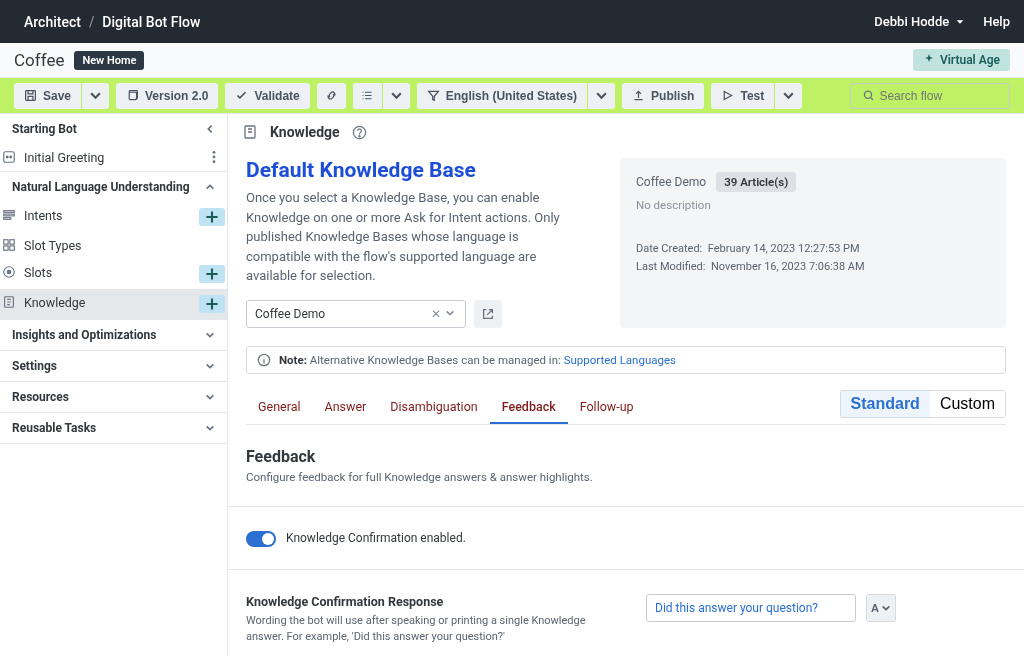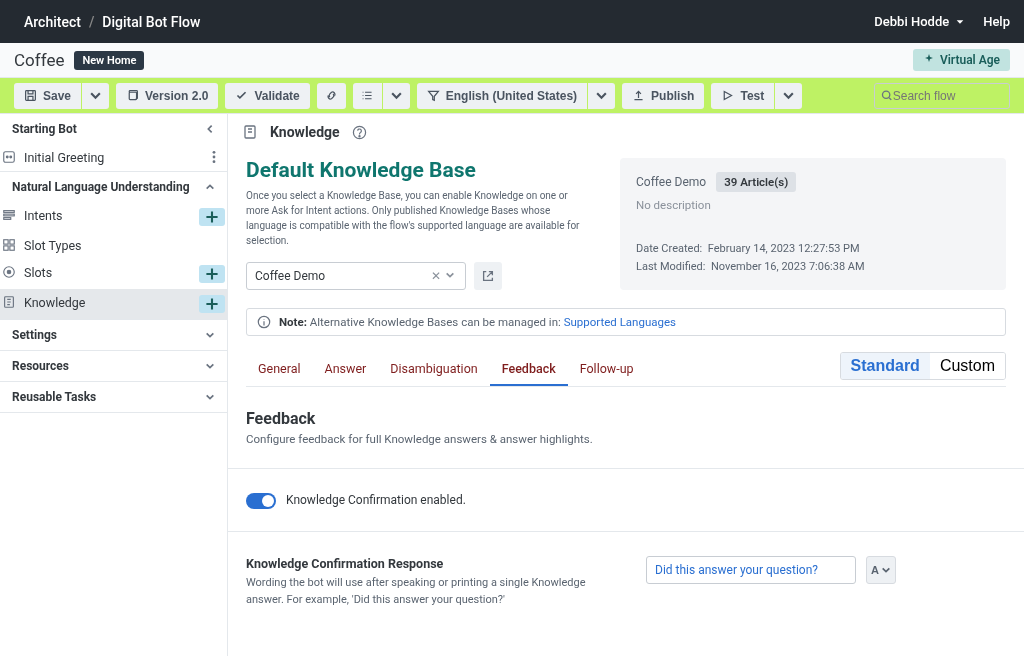--- a/index.html
+++ b/index.html
@@ -23,21 +23,21 @@
     
     
     .toolbar { height: 36px; display: flex; align-items: center; gap: 7px; padding: 4px 14px; border-bottom: 1px solid #e4e8ec; background: #bef264; }
     .btn { display: inline-flex; align-items: center; gap: 6px; background: #eef1f4; border: none; border-radius: 3px; padding: 5px 10px; font-size: 12px; font-weight: 600; color: #4a5460; cursor: pointer; height: 26px; }
     .btn svg { width: 13px; height: 13px; }
     .btn-split { display: flex; }
     .btn-split .btn:first-child { border-radius: 3px 0 0 3px; }
     .btn-split .btn.chev { border-radius: 0 3px 3px 0; padding: 5px 7px; margin-left: 1px; }
     .btn.iconly { padding: 5px 8px; }
     .toolbar .spacer { flex: 1; }
-    .search-box { display: flex; align-items: center; border: 1px solid #c8cdd3; border-radius: 3px; width: 136px; height: 26px; padding: 0 6px; }
+    .search-box { display: flex; align-items: center; border: 1px solid #c8cdd3; border-radius: 3px; width: 160px; height: 26px; padding: 0 12px; gap: 5px; }
     .search-box input { border: none; outline: none; font-size: 12px; width: 100%; background: transparent; }
     
     
     .layout { display: flex; height: calc(656px - 43px - 35px - 36px); }
     .sidebar { width: 228px; border-right: 1px solid #e4e8ec; background: #fff; overflow: hidden; }
     .side-section { border-bottom: 1px solid #e4e8ec; }
     .side-head { display: flex; align-items: center; padding: 8px 12px; font-size: 12px; font-weight: 700; color: #33383d; cursor: pointer; }
     .side-head .spacer { flex: 1; }
     .side-item { display: flex; align-items: flex-start; gap: 8px; padding: 6px 2px; font-size: 12.5px; color: #33383d; cursor: pointer; position: relative; }
     .side-item.active { background: #e5e8eb; }
@@ -47,22 +47,22 @@
     .side-item .more { display: flex; align-items: center; padding: 0 4px; }
     
     
     .content { flex: 1; overflow: auto; padding: 0; }
     .content-head { display: flex; align-items: center; gap: 12px; padding: 10px 14px 0px; }
     .content-head svg { width: 16px; height: 16px; }
     .content-head .title { font-size: 14px; font-weight: 700; }
     .content-head .help-icn { width: 15px; height: 15px; }
     .kb-row { display: flex; gap: 20px; padding: 18px 18px 0; }
     .kb-left { flex: 1; max-width: 520px; }
-    .kb-title { font-size: 21px; font-weight: 700; color: #0f766e; margin-bottom: 6px; }
-    .kb-desc { font-size: 10px; color: #5a6470; line-height: 1.5; max-width: 340px; }
+    .kb-title { font-size: 21px; font-weight: 700; color: #1d4ed8; margin-bottom: 6px; }
+    .kb-desc { font-size: 13px; color: #5a6470; line-height: 1.5; max-width: 340px; }
     .kb-select-row { display: flex; gap: 8px; margin-top: 14px; align-items: center; }
     .kb-select { border: 1px solid #c8cdd3; border-radius: 3px; width: 220px; height: 28px; display: flex; align-items: center; padding: 0 8px; font-size: 12px; }
     .kb-select .val { flex: 1; }
     .kb-select .clear, .kb-select .chev { color: #8a919b; padding: 0 2px; cursor: pointer; }
     .kb-open { background: #eef1f4; border: none; border-radius: 3px; width: 28px; height: 28px; display: flex; align-items: center; justify-content: center; cursor: pointer; }
     .kb-right { background: #f4f5f7; border-radius: 4px; padding: 14px 16px; flex: 1; font-size: 11.5px; max-width: 430px; }
     .kb-right .row1 { display: flex; align-items: center; gap: 10px; margin-bottom: 6px; }
     .kb-right .name { font-size: 12px; color: #5a6470; }
     .kb-right .badge { background: #dde1e6; border-radius: 3px; padding: 3px 8px; font-size: 11.5px; font-weight: 600; }
     .kb-right .nodesc { color: #8a919b; margin-bottom: 28px; }
@@ -296,20 +296,29 @@
         <svg class="icon-gray" viewBox="0 0 16 16" fill="none" stroke="currentColor" stroke-width="1.3">
             <rect x="3" y="2" width="10" height="12" rx="1"></rect>
             <path d="M6 5h4M6 8h4M6 11h3"></path>
           </svg>
         <span class="label">Knowledge</span>
         <span class="action">
             <svg width="10" height="10" viewBox="0 0 10 10" stroke="#1a5e5a" stroke-width="1.5">
               <path d="M5 1v8M1 5h8"></path>
             </svg>
           </span>
+      </div>
+    </div>
+    <div class="side-section">
+      <div class="side-head">
+        <span>Insights and Optimizations</span>
+        <span class="spacer"></span>
+        <svg class="chev-icon icon-gray" viewBox="0 0 12 12" fill="none" stroke="currentColor" stroke-width="2">
+            <path d="M2 4 l4 4 4-4"></path>
+          </svg>
       </div>
     </div>
     <div class="side-section">
       <div class="side-head">
         <span>Settings</span>
         <span class="spacer"></span>
         <svg class="chev-icon icon-gray" viewBox="0 0 12 12" fill="none" stroke="currentColor" stroke-width="2">
             <path d="M2 4 l4 4 4-4"></path>
           </svg>
       </div>

